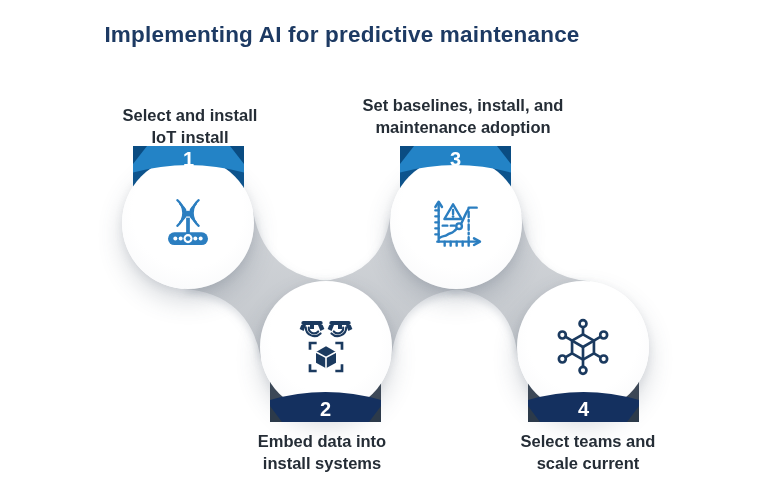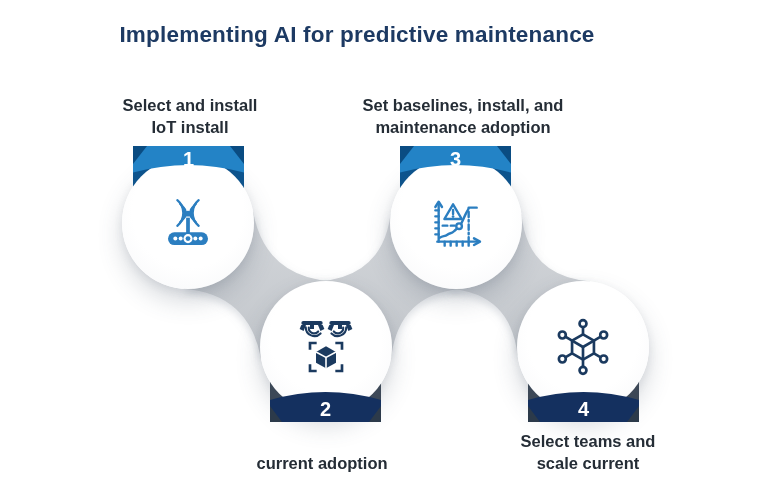--- a/index.html
+++ b/index.html
@@ -2,27 +2,27 @@
 <html><head>
 <meta charset="utf-8">
 <style>
   html,body{margin:0;padding:0;background:#ffffff;}
   body{font-family:"Liberation Sans", sans-serif;}
   .canvas{
     position:relative;width:774px;height:493px;background:#ffffff;overflow:hidden;
   }
   .title{
     position:absolute;left:0;top:22px;width:684px;text-align:center;
-    font-size:22.5px;font-weight:600;color:#1d3a63;letter-spacing:.2px;z-index:6;margin-left:15px;
+    font-size:22.5px;font-weight:600;color:#1d3a63;letter-spacing:.2px;z-index:6;
   }
   .step-label{
     position:absolute;text-align:center;font-size:16.5px;line-height:22px;
     font-weight:600;color:#252d36;z-index:6;
   }
-  .lbl-1{left:95px;top:94px;width:190px;}
+  .lbl-1{left:95px;top:104px;width:190px;}
   .lbl-3{left:352px;top:94px;width:222px;}
   .lbl-2{left:227px;top:430px;width:190px;}
   .lbl-4{left:493px;top:430px;width:190px;}
 
   #connector-layer{position:absolute;left:0;top:0;z-index:1;}
 
   .banner-back{position:absolute;width:111px;height:44px;z-index:2;}
   .banner-back.blue{background:#0d5590;}
   .banner-back.slate{background:#3d4856;}
   .bb-1{left:133px;top:146px;}
@@ -212,21 +212,21 @@
 
   <div class="step-label lbl-1">
     <span>Select and install</span><br>
     <span>IoT install</span>
   </div>
   <div class="step-label lbl-3">
     <span>Set baselines, install, and</span><br>
     <span>maintenance adoption</span>
   </div>
   <div class="step-label lbl-2">
-    <br>
-    <span>current adoption</span>
+    <span>Embed data into</span><br>
+    <span>install systems</span>
   </div>
   <div class="step-label lbl-4">
     <span>Select teams and</span><br>
     <span>scale current</span>
   </div>
 
 </div>
 
 </body></html>

